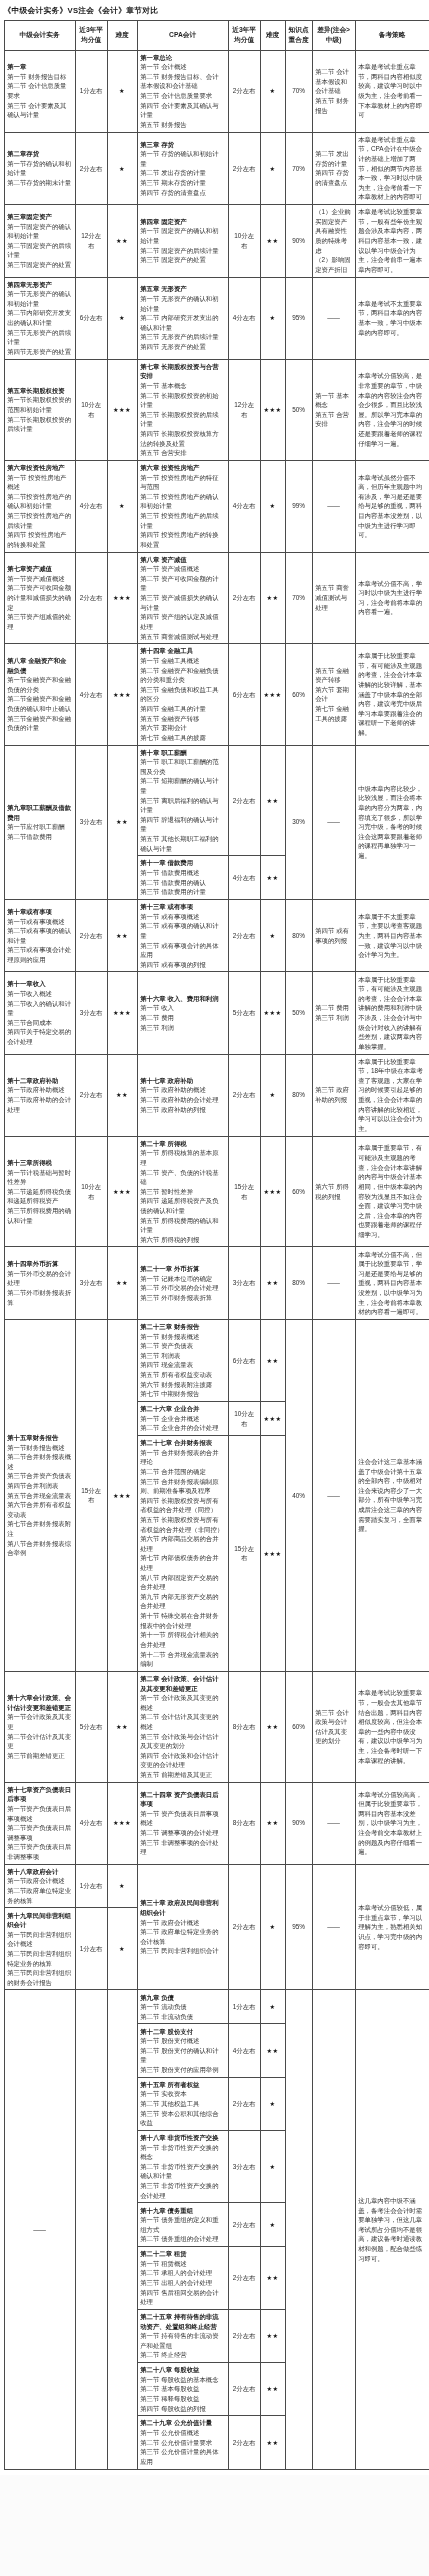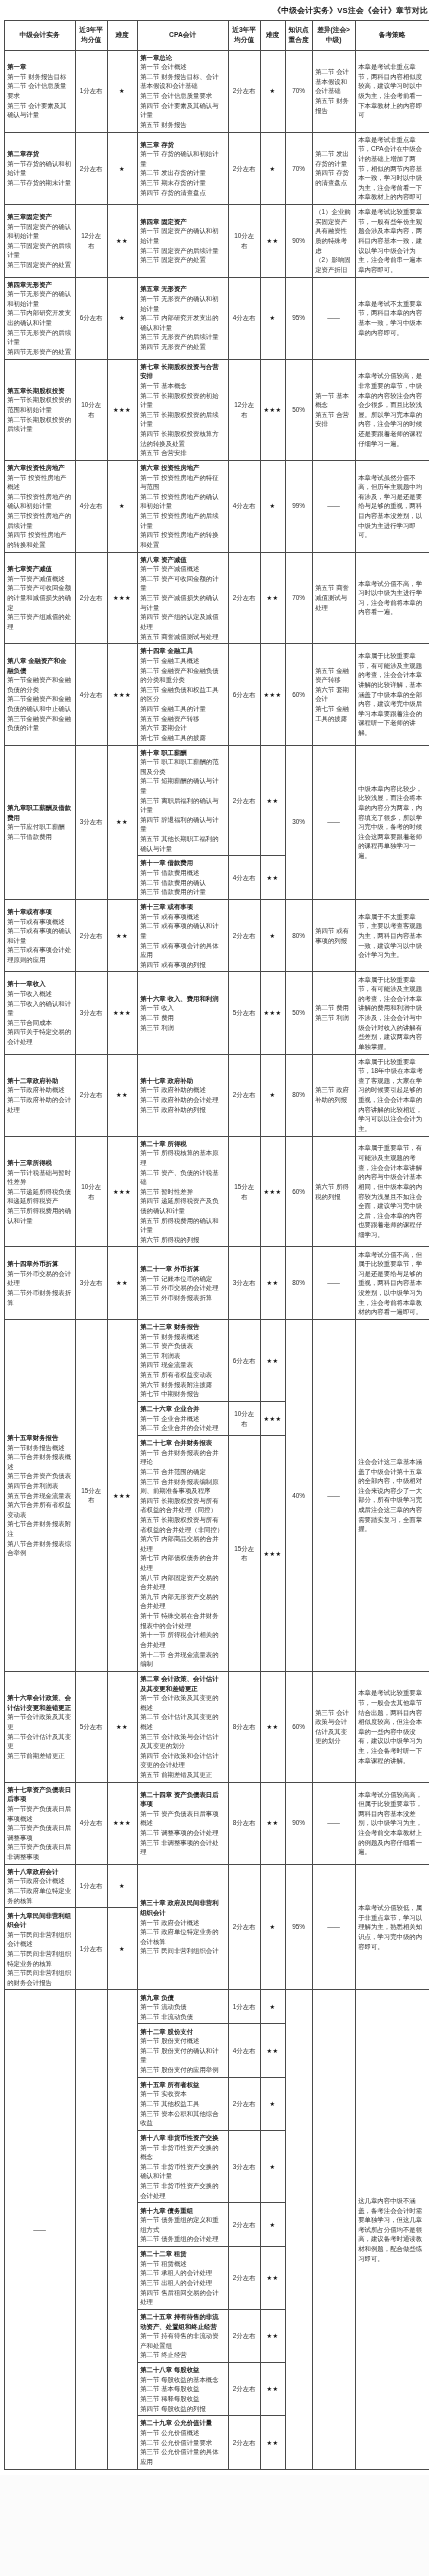--- a/index.html
+++ b/index.html
@@ -1,18 +1,18 @@
 <!DOCTYPE html>
 <html style="font-size:8.2px"><head>
 <meta charset="utf-8">
 <style>
   html,body{margin:0;padding:0;background:#fbfbfb;}
   body{font-family:"Liberation Sans","DejaVu Sans",sans-serif;color:#2b2b2b;}
   .page{width:430px;background:#ffffff;box-sizing:border-box;padding:4.1px 2.1px 5.2px 3.6px;}
-  .doc-title{font-size:7.7px;font-weight:bold;text-align:right;color:#1a1a1a;padding:2.1px 0 4.1px 0;letter-spacing:0.3px;}
+  .doc-title{font-size:7.7px;font-weight:bold;text-align:left;color:#1a1a1a;padding:2.1px 0 4.1px 0;letter-spacing:0.3px;}
   table.cmp{border-collapse:collapse;table-layout:fixed;width:424px;}
   table.cmp col.c1{width:71px}
   table.cmp col.c2{width:32px}
   table.cmp col.c3{width:30px}
   table.cmp col.c4{width:91px}
   table.cmp col.c5{width:32px}
   table.cmp col.c6{width:25px}
   table.cmp col.c7{width:27px}
   table.cmp col.c8{width:43px}
   table.cmp col.c9{width:74px}

